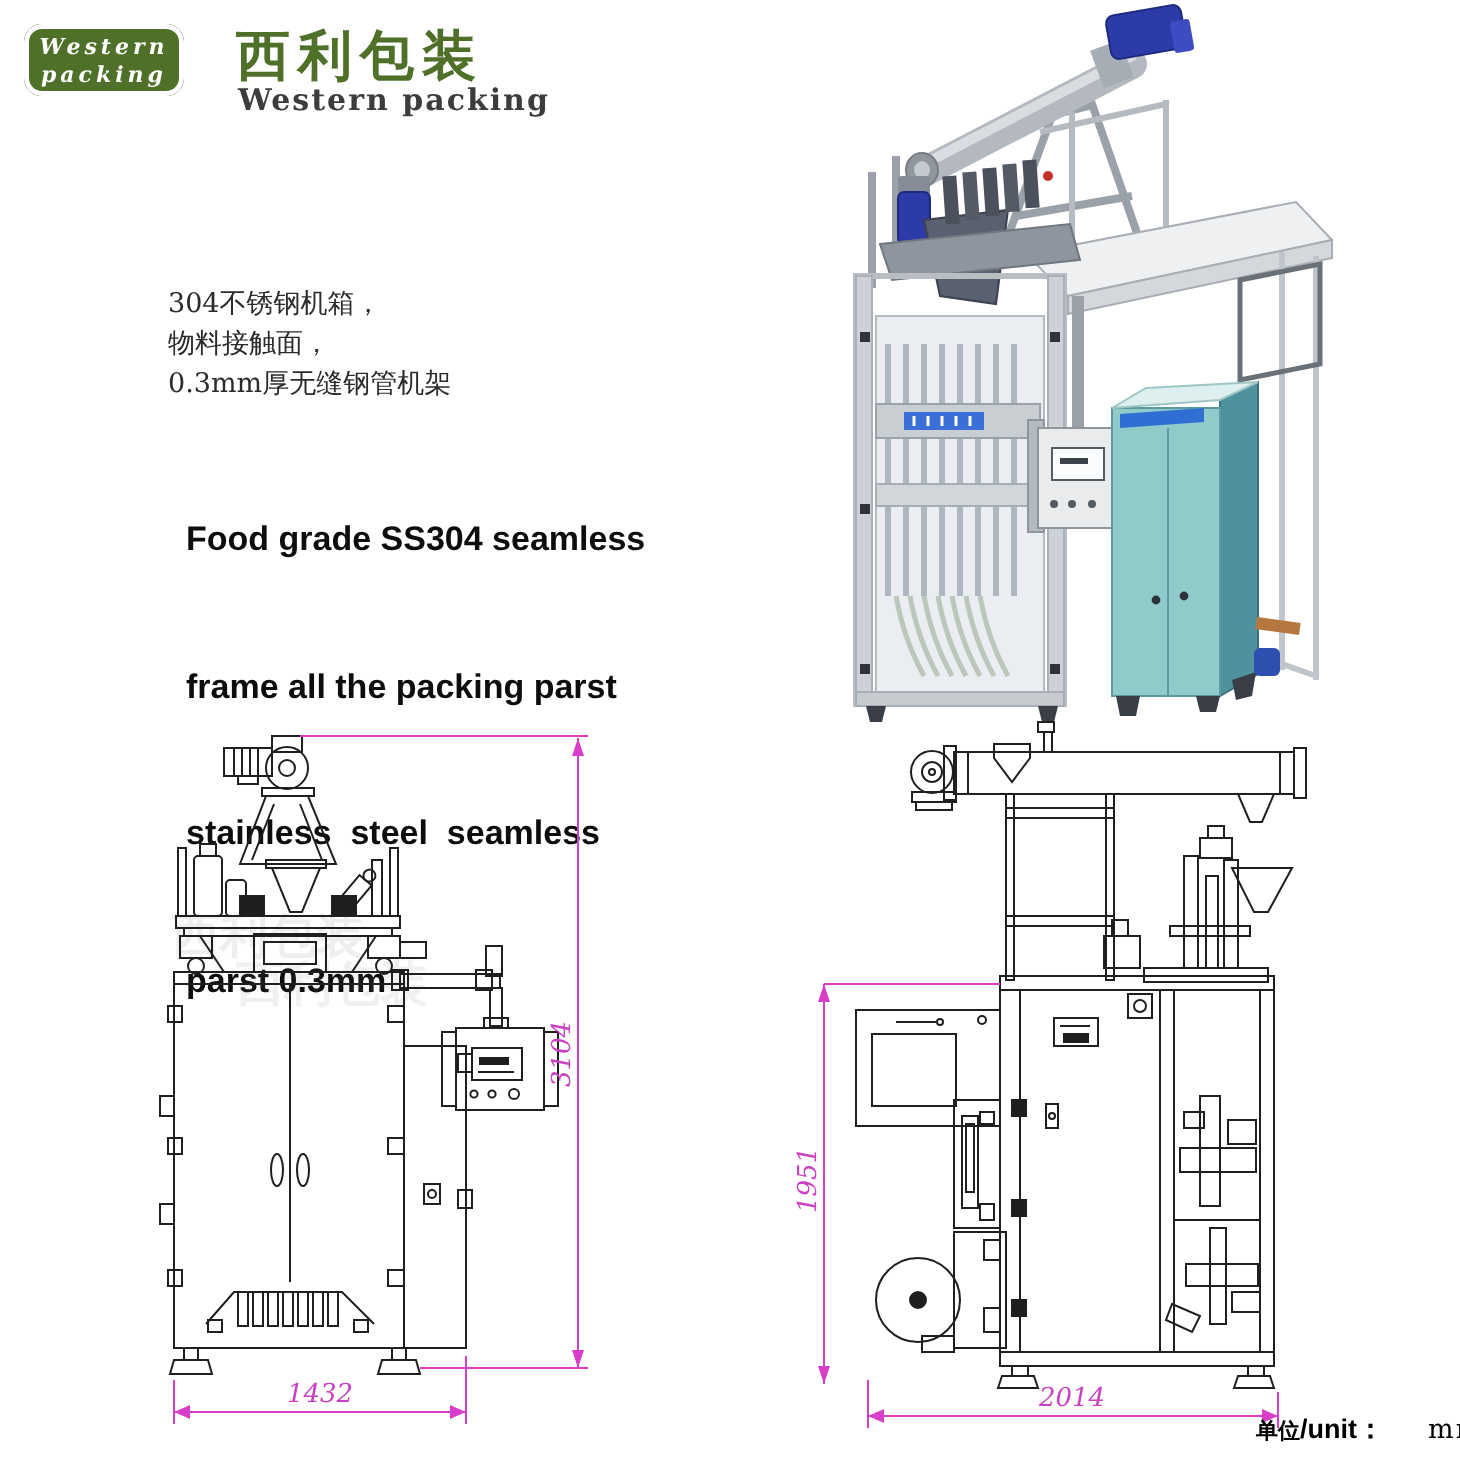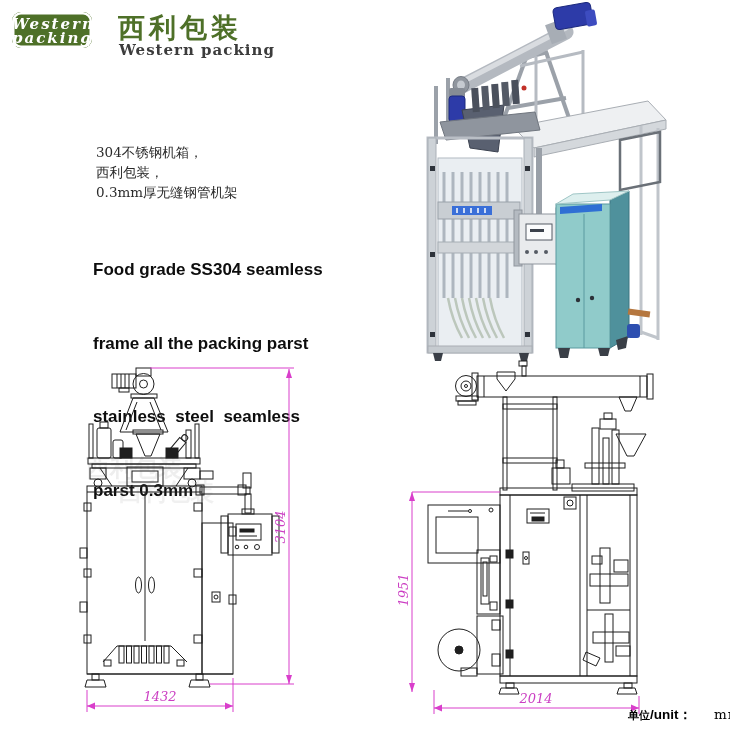--- a/index.html
+++ b/index.html
@@ -3,28 +3,28 @@
 <meta charset="utf-8">
 <style>
   html,body{margin:0;padding:0;background:#fff;}
   .canvas{position:relative;width:730px;height:730px;background:#ffffff;overflow:hidden;
           font-family:"Liberation Sans",sans-serif;}
   .abs{position:absolute;}
   
   .logo-box{left:12px;top:12px;width:80px;height:36px;background:#4e7028;border-radius:9px;
             box-shadow:inset 0 0 0 2.5px #fff, inset 0 0 0 4px #4e7028;
             color:#fff;font-family:"DejaVu Serif",serif;font-style:italic;font-weight:bold;
-            font-size:15px;line-height:14px;padding-top:5px;box-sizing:border-box;text-align:center;
+            font-size:11px;line-height:14px;padding-top:5px;box-sizing:border-box;text-align:center;
             letter-spacing:2px;}
   .brand-cn{left:118px;top:10px;color:#4e7028;font-weight:900;font-size:27px;letter-spacing:4px;
             font-family:"DejaVu Sans",sans-serif;}
   .brand-en{left:119px;top:41px;color:#3c3c3c;font-weight:bold;font-size:15px;letter-spacing:1px;
             font-family:"DejaVu Serif",serif;}
   
-  .desc-cn{left:96px;top:142px;color:#2b2b2b;font-size:13.5px;line-height:20px;
+  .desc-cn{left:84px;top:142px;color:#2b2b2b;font-size:13.5px;line-height:20px;
            font-family:"DejaVu Serif",serif;}
   .desc-en{left:93px;top:209px;color:#0d0d0d;font-size:17px;line-height:24.5px;font-weight:bold;
            white-space:pre;font-family:"Liberation Sans",sans-serif;}
   
   .unit-note{left:628px;top:706px;color:#000;font-size:13px;white-space:nowrap;}
   .unit-note .cn{font-weight:bold;font-size:11px;}
   .unit-note .en{font-weight:bold;font-size:13.5px;}
   .unit-note .val{font-family:"DejaVu Serif",serif;font-size:13.5px;letter-spacing:1px;margin-left:22px;}
   svg text.dim{font-family:"DejaVu Serif",serif;font-style:italic;font-size:13px;fill:#cb3fc3;}
   svg text.wm{font-family:"DejaVu Sans",sans-serif;font-weight:bold;}
@@ -36,21 +36,21 @@
 
   <div class="abs logo-box">
     <div>Western</div>
     <div>packing</div>
   </div>
   <div class="abs brand-cn">西利包装</div>
   <div class="abs brand-en">Western packing</div>
 
   <div class="abs desc-cn">
     <div>304不锈钢机箱，</div>
-    <div>西利包装，</div>
+    <div>物料接触面，</div>
     <div>0.3mm厚无缝钢管机架</div>
   </div>
   <div class="abs desc-en">
     <div>Food grade SS304 seamless</div>
     <div>frame all the packing parst</div>
     <div>stainless  steel  seamless</div>
     <div>parst 0.3mm</div>
   </div>
 
   <svg class="abs" style="left:415px;top:0px" width="255" height="362" viewBox="415 0 255 362">

